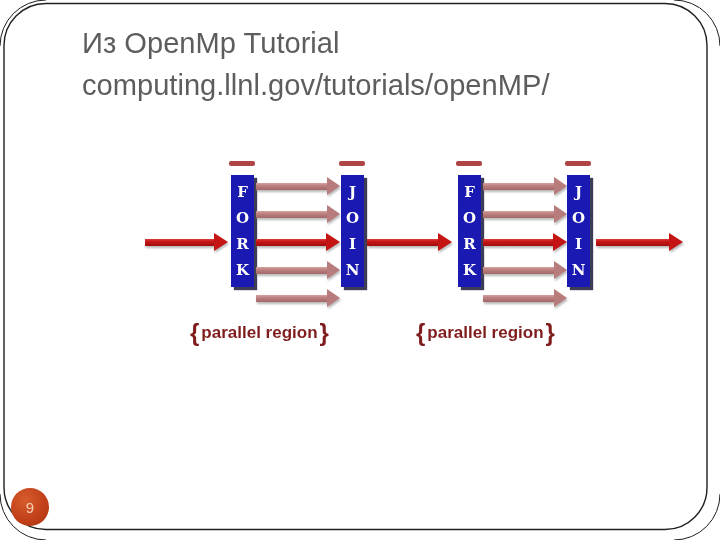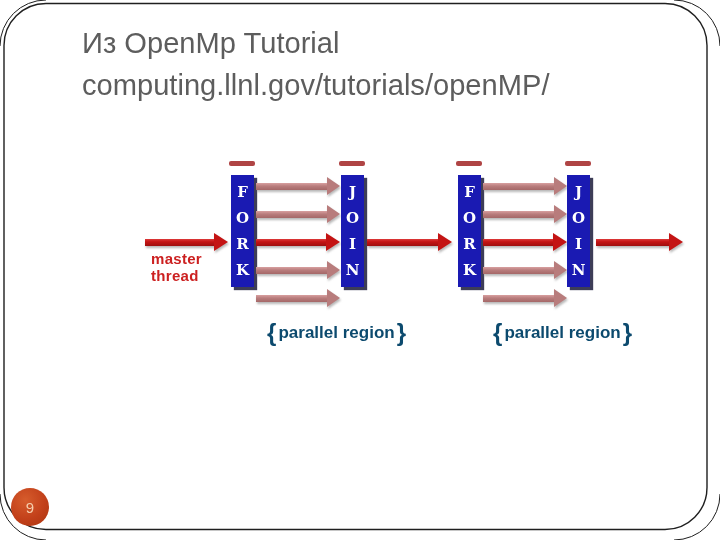--- a/index.html
+++ b/index.html
@@ -24,21 +24,21 @@
   .arrow .shaft{flex:1;height:7px;}
   .arrow .head{width:0;height:0;border-top:9px solid transparent;border-bottom:9px solid transparent;}
   .arrow.red .shaft{background:linear-gradient(#dd3a3a,#c41414 40%,#9f0e0e);}
   .arrow.red .head{border-left:14px solid #c41414;}
   .arrow.salmon .shaft{background:linear-gradient(#d8a0a0,#b87c7c 45%,#a56868);}
   .arrow.salmon .head{border-left:13px solid #b87c7c;}
 
   
   .master-label{position:absolute;left:151px;top:250px;color:#cc2020;font-weight:bold;
                 font-size:15px;line-height:17px;letter-spacing:0.3px;}
-  .region-label{position:absolute;top:319px;width:220px;text-align:right;color:#0c4a6e;
+  .region-label{position:absolute;top:319px;width:220px;text-align:left;color:#7f1d1d;
                 font-weight:bold;font-size:17px;white-space:nowrap;}
   .region-label .brace{font-size:24px;font-weight:600;vertical-align:-3px;margin:0 2px;}
 
   
   .page-badge{position:absolute;left:11px;top:488px;width:38px;height:38px;border-radius:50%;
               background:radial-gradient(circle at 38% 32%,#d65c2c,#c2401a 55%,#b23812 85%,#c04a20);
               display:flex;align-items:center;justify-content:center;
               color:#f5cfae;font-size:15px;z-index:5;}
 </style>
 </head>
@@ -55,24 +55,20 @@
   </svg>
 
   <div class="title">
     <div>Из OpenMp Tutorial</div>
     <div>computing.llnl.gov/tutorials/openMP/</div>
   </div>
 
   <div class="arrow red" style="left:145px;top:233px;width:83px">
     <div class="shaft"></div>
     <div class="head"></div>
-  </div>
-  <div class="master-label">
-    <div>master</div>
-    <div>thread</div>
   </div>
 
   <div class="bar-cap" style="left:229px"></div>
   <div class="bar" style="left:231px">
     <div class="bar-label">FORK</div>
   </div>
 
   <div class="arrow salmon" style="left:256px;top:177px;width:84px">
       <div class="shaft"></div>
       <div class="head"></div>

